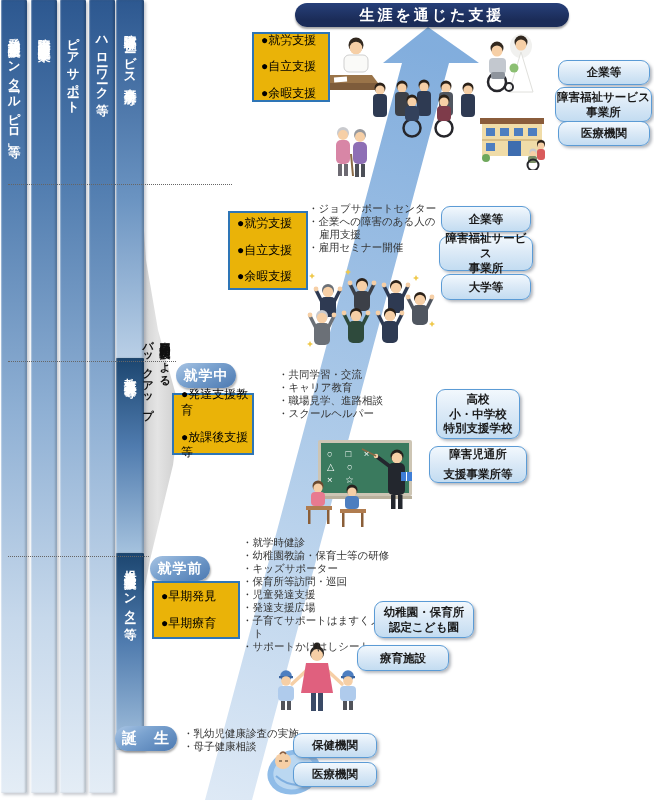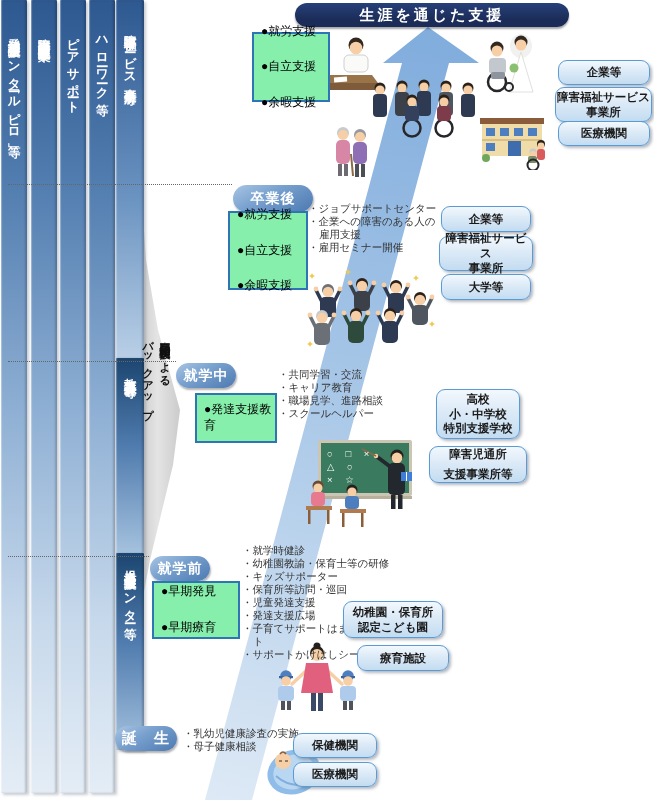--- a/index.html
+++ b/index.html
@@ -20,22 +20,22 @@
   
   .pill{position:absolute;display:flex;align-items:center;justify-content:center;
         border-radius:14px;color:#fff;font-weight:bold;font-size:14px;letter-spacing:1px;
         background:linear-gradient(150deg,#A9C5E4 0%,#7AA2CF 40%,#4C79B1 100%);
         box-shadow:1px 2px 2px rgba(0,0,0,.3);}
   .title-pill{position:absolute;left:295px;top:3px;width:274px;height:24px;border-radius:12px;
         display:flex;align-items:center;justify-content:center;color:#fff;font-weight:bold;
         font-size:15px;letter-spacing:3px;background:linear-gradient(180deg,#27407A,#1B2C58 70%);
         box-shadow:0 2px 2px rgba(0,0,0,.35);}
   
-  .svc{position:absolute;background:#86efac;border:2px solid #2E75B6;box-sizing:border-box;
-       display:flex;flex-direction:column;justify-content:center;gap:20px;padding-left:7px;
+  .svc{position:absolute;background:#eab308;border:2px solid #2E75B6;box-sizing:border-box;
+       display:flex;flex-direction:column;justify-content:center;gap:11px;padding-left:7px;
        font-size:12px;color:#000;line-height:1.3;}
   
   .bullets{position:absolute;font-size:10.5px;color:#333;line-height:13px;}
   .bullets div{padding-left:11px;text-indent:-11px;}
   
   .org{position:absolute;box-sizing:border-box;border:1.5px solid #5B9BD5;border-radius:9px;
        background:linear-gradient(180deg,#F2F8FD 0%,#DCEAF7 45%,#C3DCF1 100%);
        box-shadow:2px 2px 3px rgba(90,100,115,.45);
        display:flex;flex-direction:column;align-items:center;justify-content:center;
        font-weight:bold;font-size:11.5px;color:#1a1a1a;line-height:1.3;text-align:center;}
@@ -359,23 +359,20 @@
     <span>企業等</span>
   </div>
   <div class="org" style="left:555px;top:87px;width:97px;height:35px;">
     <span>障害福祉サービス</span>
     <span>事業所</span>
   </div>
   <div class="org" style="left:558px;top:121px;width:92px;height:25px;">
     <span>医療機関</span>
   </div>
 
-  <div class="pill" style="left:233px;top:185px;width:80px;height:27px;">
-    <span>卒業後</span>
-  </div>
   <div class="svc" style="left:228px;top:211px;width:80px;height:79px;">
     <div>●就労支援</div>
     <div>●自立支援</div>
     <div>●余暇支援</div>
   </div>
   <div class="bullets" style="left:308px;top:202px;width:134px;">
     <div>・ジョブサポートセンター</div>
     <div>・企業への障害のある人の雇用支援</div>
     <div>・雇用セミナー開催</div>
   </div>
@@ -386,22 +383,23 @@
     <span>障害福祉サービス</span>
     <span>事業所</span>
   </div>
   <div class="org" style="left:441px;top:274px;width:90px;height:26px;">
     <span>大学等</span>
   </div>
 
   <div class="pill" style="left:176px;top:363px;width:60px;height:25px;">
     <span>就学中</span>
   </div>
-  <div class="svc" style="left:195px;top:393px;width:82px;height:50px;">
+  <div class="svc" style="left:172px;top:393px;width:82px;height:62px;">
     <div>●発達支援教育</div>
+    <div>●放課後支援等</div>
   </div>
   <div class="bullets" style="left:278px;top:368px;width:140px;">
     <div>・共同学習・交流</div>
     <div>・キャリア教育</div>
     <div>・職場見学、進路相談</div>
     <div>・スクールヘルパー</div>
   </div>
   <div class="org" style="left:436px;top:389px;width:84px;height:50px;">
     <span>高校</span>
     <span>小・中学校</span>
@@ -412,31 +410,31 @@
     <span>支援事業所等</span>
   </div>
 
   <div class="pill" style="left:150px;top:556px;width:60px;height:25px;align-items:center;">
     <span>就学前</span>
   </div>
   <div class="svc" style="left:152px;top:581px;width:88px;height:58px;">
     <div>●早期発見</div>
     <div>●早期療育</div>
   </div>
-  <div class="bullets" style="left:242px;top:536px;width:155px;margin-top:8px;">
+  <div class="bullets" style="left:242px;top:536px;width:155px;">
     <div>・就学時健診</div>
     <div>・幼稚園教諭・保育士等の研修</div>
     <div>・キッズサポーター</div>
     <div>・保育所等訪問・巡回</div>
     <div>・児童発達支援</div>
     <div>・発達支援広場</div>
     <div>・子育てサポートはますくノート</div>
     <div>・サポートかけはしシート</div>
   </div>
-  <div class="org" style="left:343px;top:601px;width:100px;height:37px;">
+  <div class="org" style="left:374px;top:601px;width:100px;height:37px;">
     <span>幼稚園・保育所</span>
     <span>認定こども園</span>
   </div>
   <div class="org" style="left:357px;top:645px;width:92px;height:26px;text-align:center;">
     <span>療育施設</span>
   </div>
 
   <div class="pill" style="left:115px;top:726px;width:62px;height:25px;font-size:15px;">
     <span>誕　生</span>
   </div>

